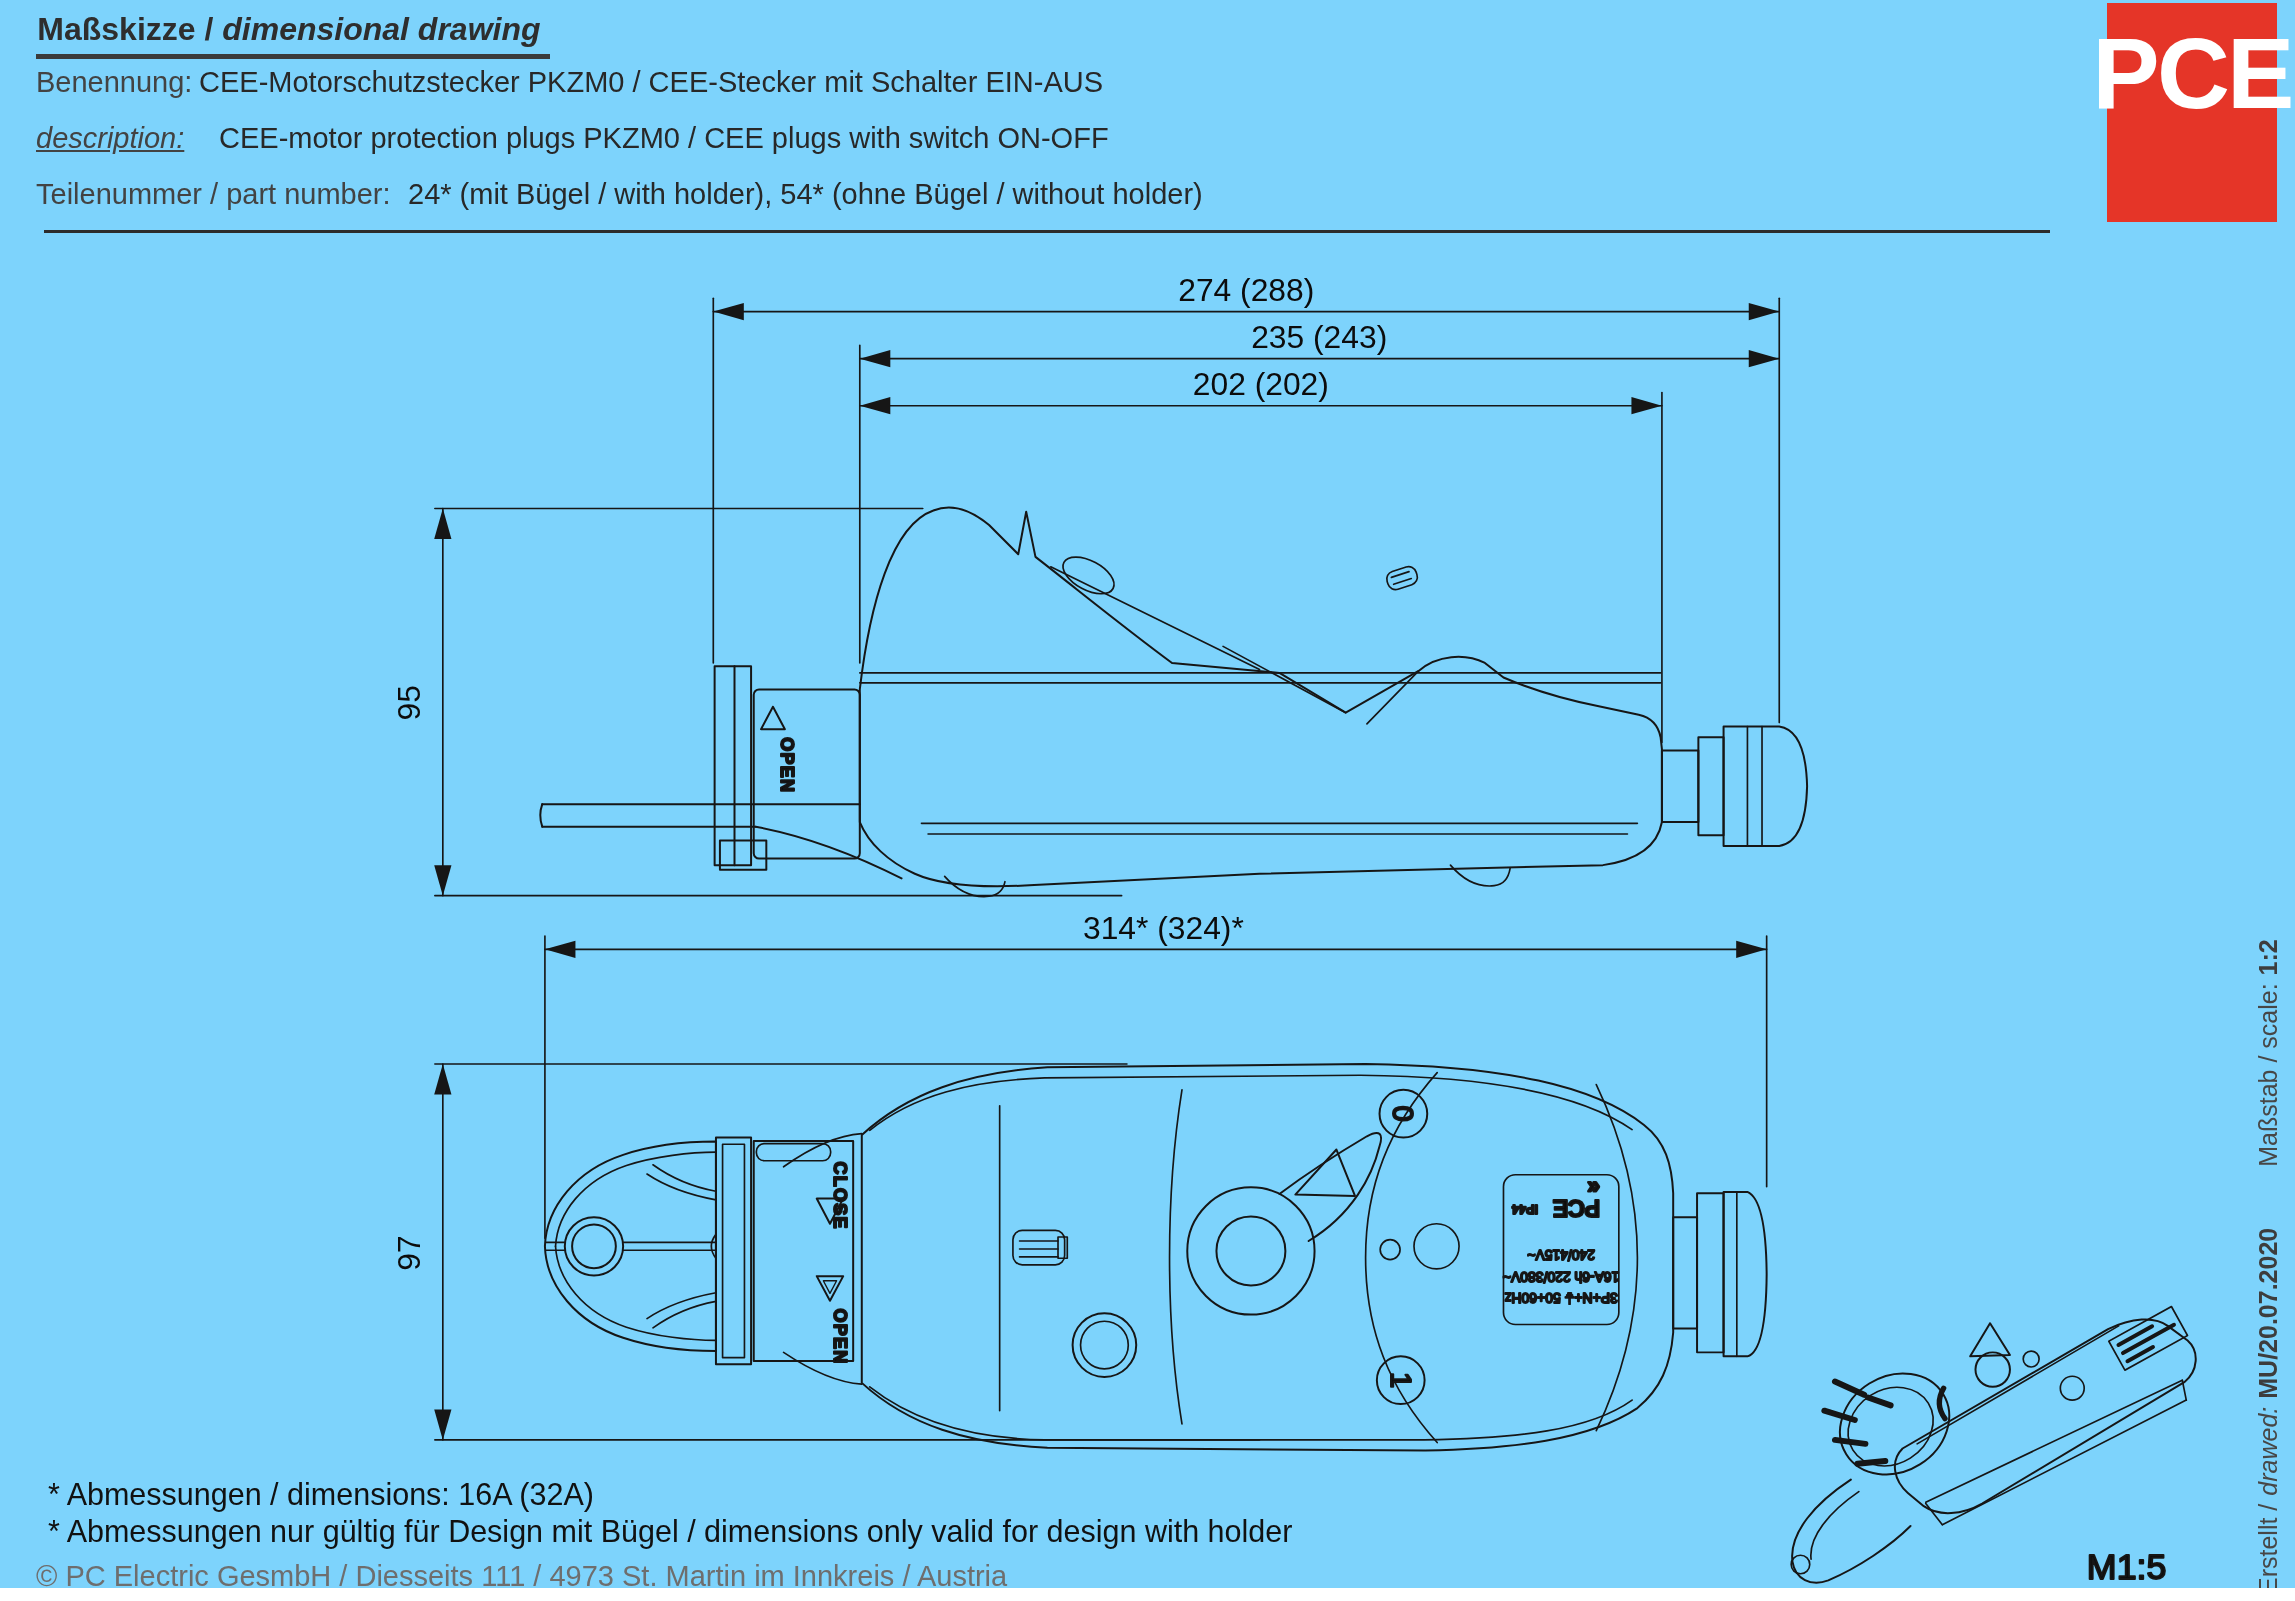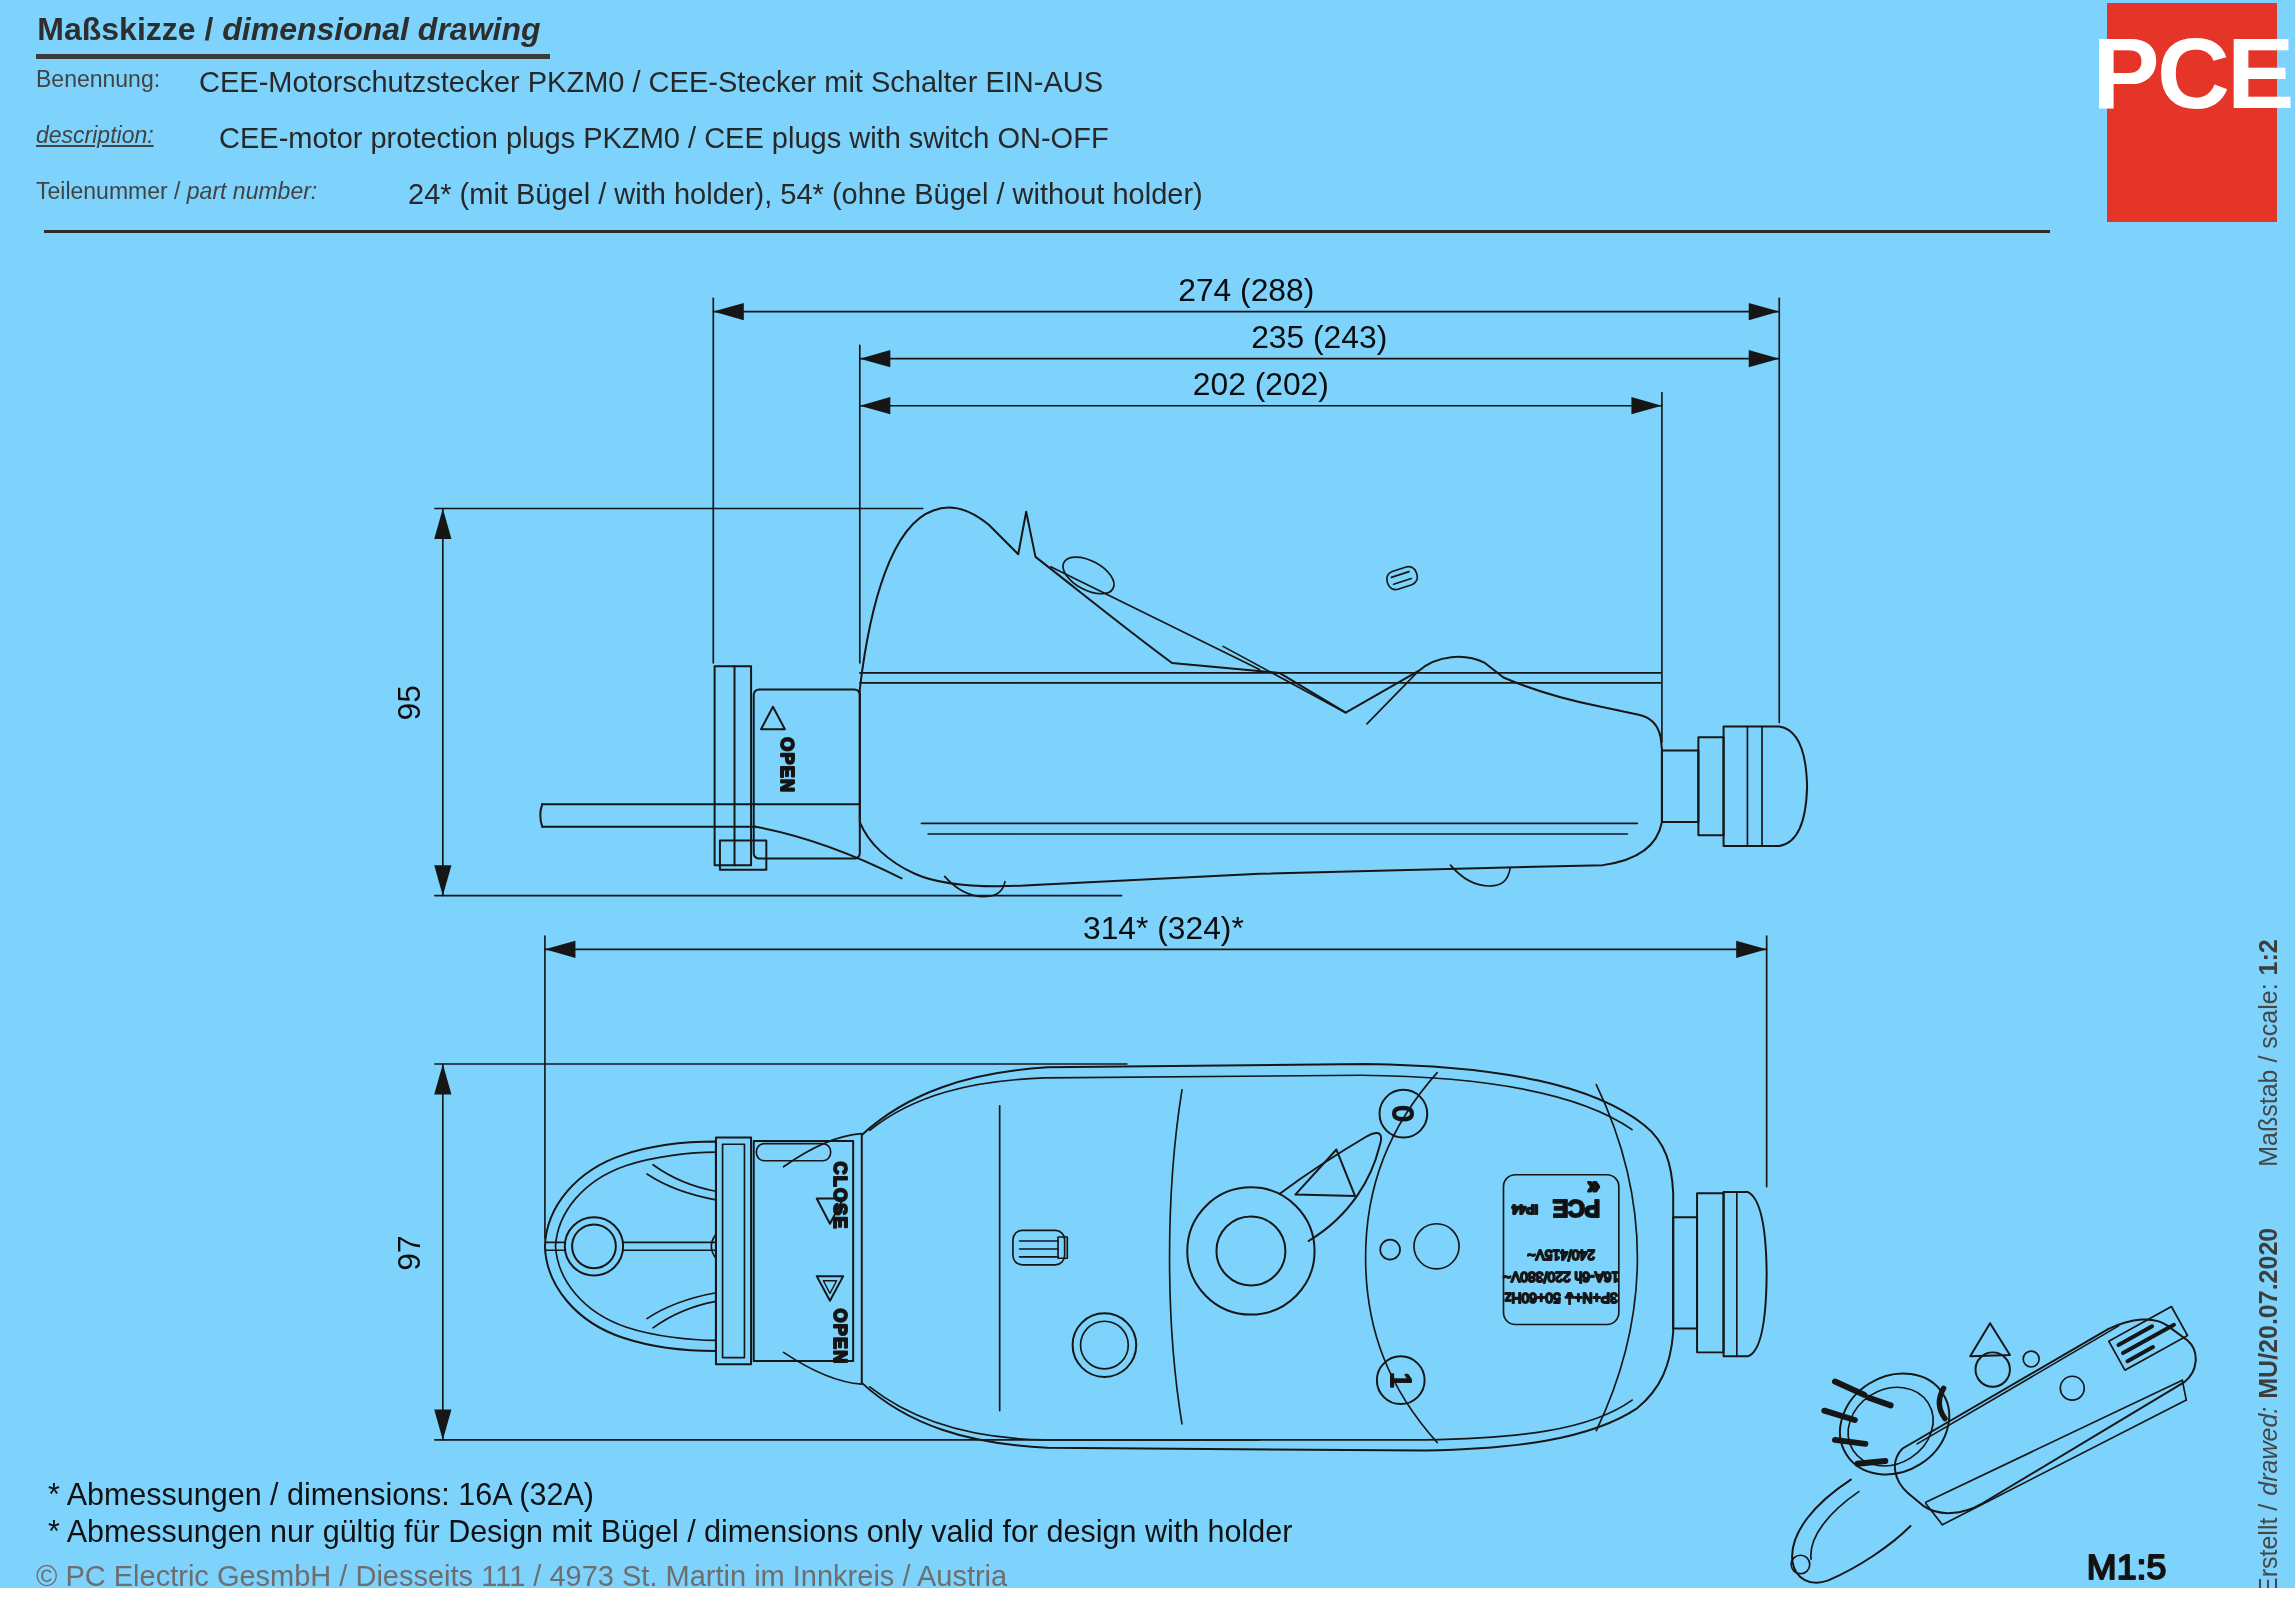--- a/index.html
+++ b/index.html
@@ -13,22 +13,22 @@
   .abs{position:absolute;}
   
   .title{
     left:36px;top:10.6px;
     font-size:32px;font-weight:bold;color:#2e2e2e;
     border-bottom:5.3px solid #3b3b3b;
     padding:0 9.3px 6.6px 1.3px;
     white-space:nowrap;
   }
   .title .it{font-style:italic;}
-  .hrow-label{font-size:23px;color:#434343;white-space:nowrap;}
-  .hrow-label .it{font-style:italic;}
+  .hrow-label{font-size:29px;color:#434343;white-space:nowrap;}
+  .hrow-label .it{}
   .hrow-value{font-size:29px;font-weight:normal;color:#282828;white-space:nowrap;}
   .hsep{left:44px;top:230px;width:2006px;height:2.7px;background:#2c2c2c;}
   
   .logo{
     left:2107px;top:2.7px;width:170px;height:219px;
     display:flex;justify-content:center;align-items:flex-start;
     padding-top:20px;box-sizing:border-box;
   }
   .logo span{
     color:#ffffff;font-size:101px;font-weight:bold;

